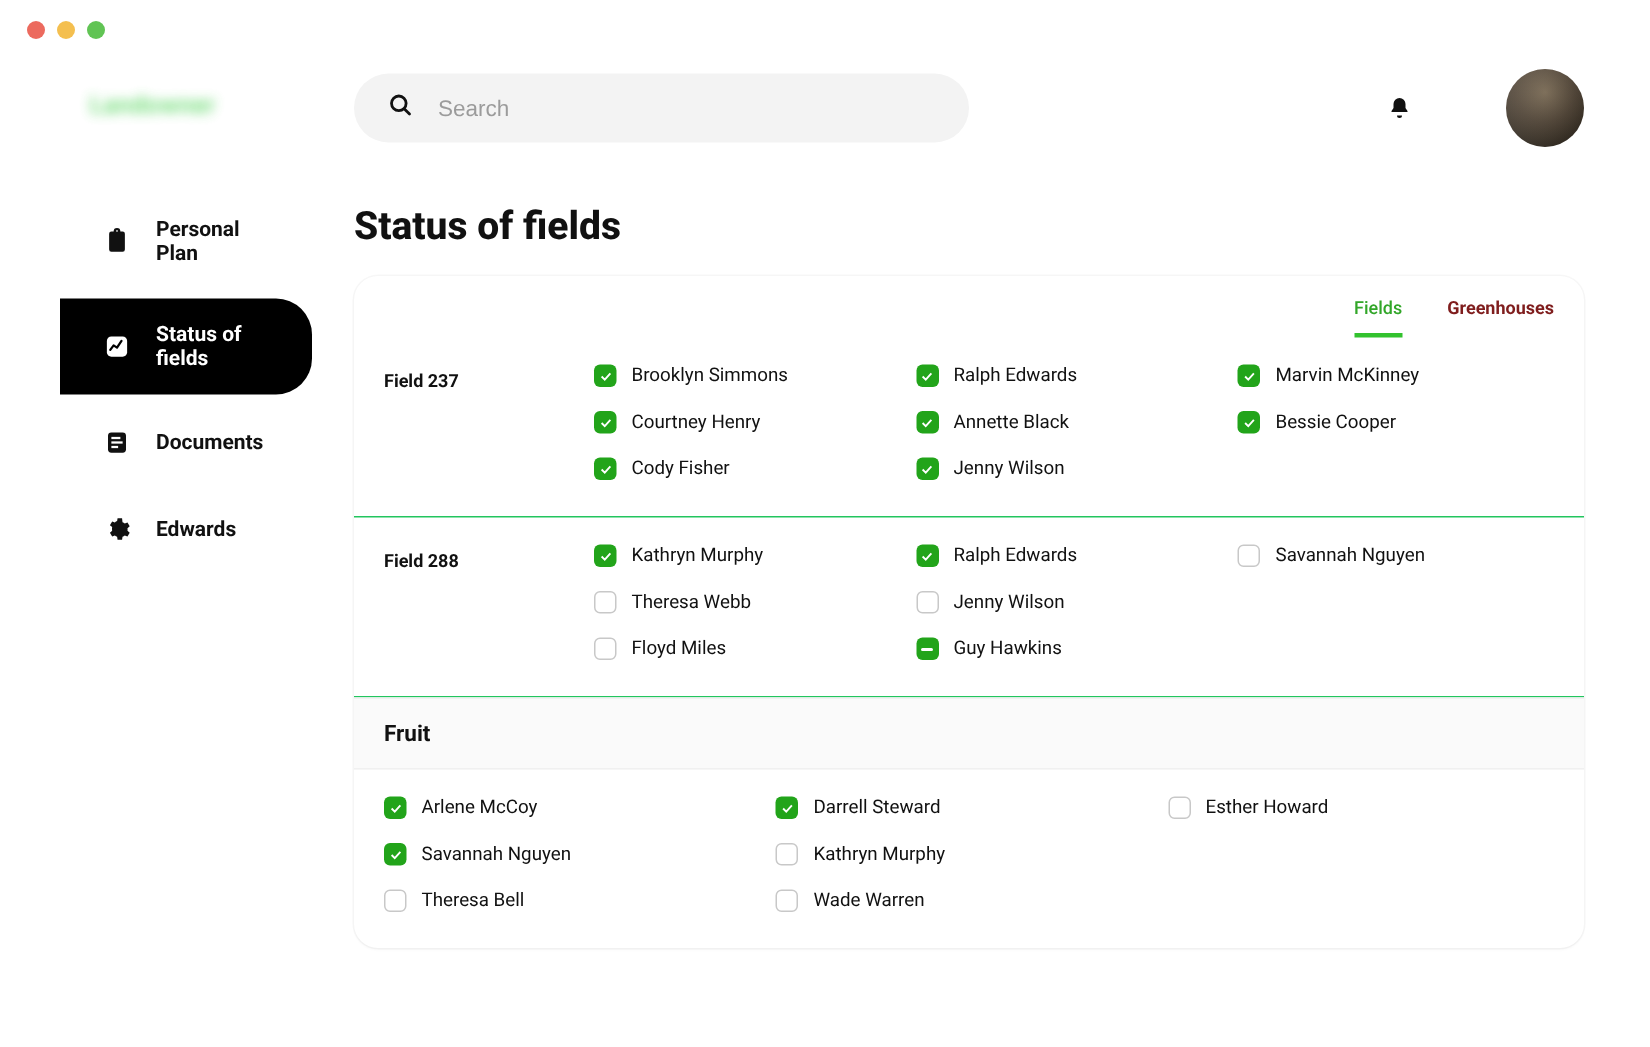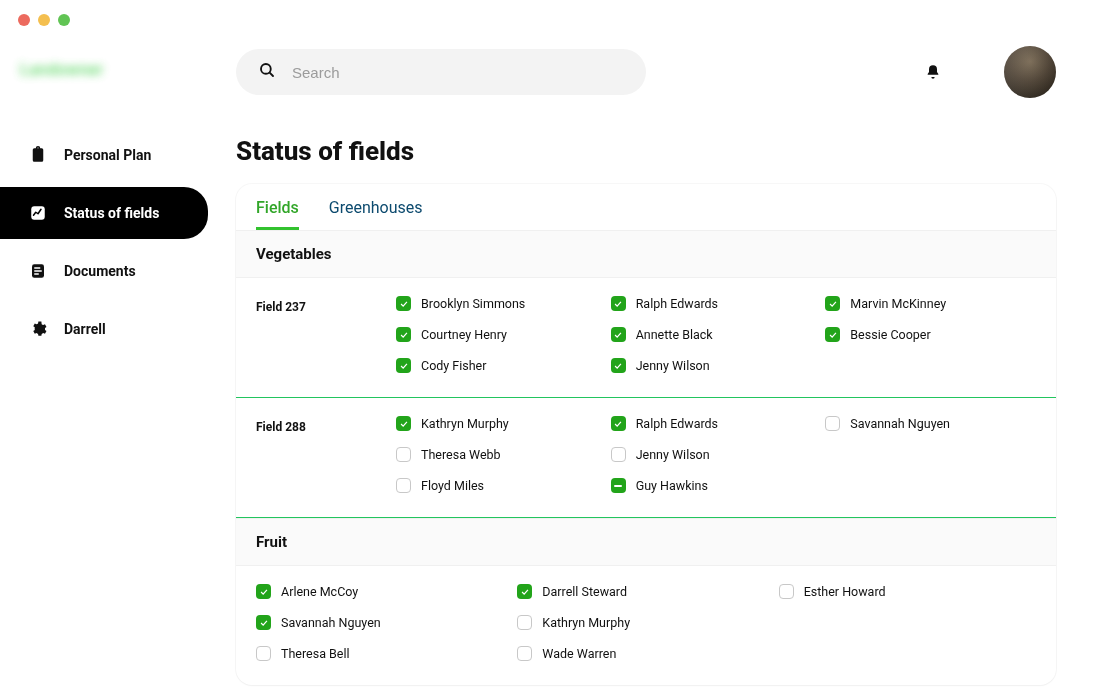--- a/index.html
+++ b/index.html
@@ -7,21 +7,21 @@
   
   
   .window-controls { display: flex; gap: 8px; padding: 14px 18px 0 18px; }
   .window-dot { width: 12px; height: 12px; border-radius: 50%; }
   .dot-red { background: #ec6a5e; }
   .dot-yellow { background: #f4bf4f; }
   .dot-green { background: #61c454; }
 
   
   .app { display: flex; height: calc(698px - 26px); }
-  .sidebar { width: 208px; flex-shrink: 0; padding-top: 34px; }
+  .sidebar { width: 208px; flex-shrink: 0; padding-top: 34px; padding-left: 40px; }
   .main { flex: 1; padding: 0 44px 0 28px; }
 
   
   .logo { margin-left: 20px; margin-bottom: 50px; filter: blur(4px); color: #3bcf44; font-weight: 500; font-size: 16px; letter-spacing: .5px; opacity:.85; }
 
   
   .nav { display: flex; flex-direction: column; gap: 6px; }
   .nav-item { display: flex; align-items: center; gap: 16px; padding: 16px 22px 16px 28px; font-size: 14px; font-weight: 700; cursor: pointer; border-radius: 0 24px 24px 0; margin-right: 0; }
   .nav-item.active { background: #000; color: #fff; }
   .nav-icon { width: 20px; height: 20px; display: flex; align-items: center; justify-content: center; flex-shrink: 0; }
@@ -37,22 +37,22 @@
   .avatar { width: 52px; height: 52px; border-radius: 50%; background: radial-gradient(circle at 50% 30%, #7b6a52 0%, #4f4233 45%, #2d261c 85%); margin-left: 28px; cursor:pointer; overflow:hidden; position:relative; }
   .avatar::after{ content:""; position:absolute; inset:0; background: linear-gradient(120deg, rgba(255,255,255,.15), rgba(0,0,0,.15)); }
 
   
   .page-title { font-size: 26px; font-weight: 800; margin-top: 38px; margin-bottom: 18px; }
 
   
   .card { background: #fff; border-radius: 16px; box-shadow: 0 0 0 1px rgba(0,0,0,.03), 0 1px 2px rgba(0,0,0,.03); overflow:hidden; }
 
   
-  .tabs { display: flex; gap: 30px; padding: 14px 20px 0 20px; font-size: 16px; }
-  .tab { color: #0c4a6e; padding-bottom: 10px; cursor: pointer; }
+  .tabs { display: flex; gap: 30px; padding: 14px 20px 0 20px; font-size: 12px; justify-content: flex-end; }
+  .tab { color: #7f1d1d; padding-bottom: 10px; cursor: pointer; font-weight: bold; }
   .tab.active { color: #32a629; border-bottom: 3px solid #32c22e; font-weight: 500; }
 
   
   .scroll-area { max-height: 468px; overflow: hidden; }
   .section-header { background: #fafafa; padding: 14px 20px; font-size: 15px; font-weight: 700; border-top: 1px solid #f0f0f0; border-bottom: 1px solid #f0f0f0; }
   .field-block { display: flex; padding: 18px 20px 24px 20px; border-bottom: 1px solid #22c55e; }
   .field-block:last-child { border-bottom: none; }
   .field-label { width: 140px; font-size: 12px; font-weight: 700; flex-shrink: 0; padding-top: 4px; }
   .people-grid { display: grid; grid-template-columns: repeat(3, 1fr); gap: 16px 4px; flex: 1; }
   .person { display: flex; align-items: center; gap: 10px; font-size: 12.5px; }
@@ -112,21 +112,21 @@
         </span>
         <span>Documents</span>
       </div>
 
       <div class="nav-item">
         <span class="nav-icon">
           <svg viewBox="0 0 24 24" fill="currentColor">
               <path d="M12 8a4 4 0 1 0 0 8 4 4 0 0 0 0-8Zm9.4 4a7.7 7.7 0 0 0-.1-1.2l2-1.6-2-3.4-2.4.9a7.6 7.6 0 0 0-2-1.2L16.5 2h-4l-.4 2.5a7.6 7.6 0 0 0-2 1.2l-2.4-.9-2 3.4 2 1.6A7.7 7.7 0 0 0 7.6 12a7.7 7.7 0 0 0 .1 1.2l-2 1.6 2 3.4 2.4-.9a7.6 7.6 0 0 0 2 1.2l.4 2.5h4l.4-2.5a7.6 7.6 0 0 0 2-1.2l2.4.9 2-3.4-2-1.6c.1-.4.1-.8.1-1.2Z"></path>
             </svg>
         </span>
-        <span>Darrell</span>
+        <span>Edwards</span>
       </div>
 
     </nav>
   </aside>
 
   <main class="main">
 
     <div class="header-row">
       <div class="search">
         <span>
@@ -149,21 +149,20 @@
     <h1 class="page-title">Status of fields</h1>
 
     <div class="card">
       <div class="tabs">
         <div class="tab active">Fields</div>
         <div class="tab">Greenhouses</div>
       </div>
 
       <div class="scroll-area">
 
-        <div class="section-header">Vegetables</div>
 
         <div class="field-block">
           <div class="field-label">Field 237</div>
           <div class="people-grid">
             <div class="person">
                 <span class="cb checked">
                   <svg viewBox="0 0 24 24">
                     <polyline points="5 12 10 17 19 7"></polyline>
                   </svg>
                 </span>

